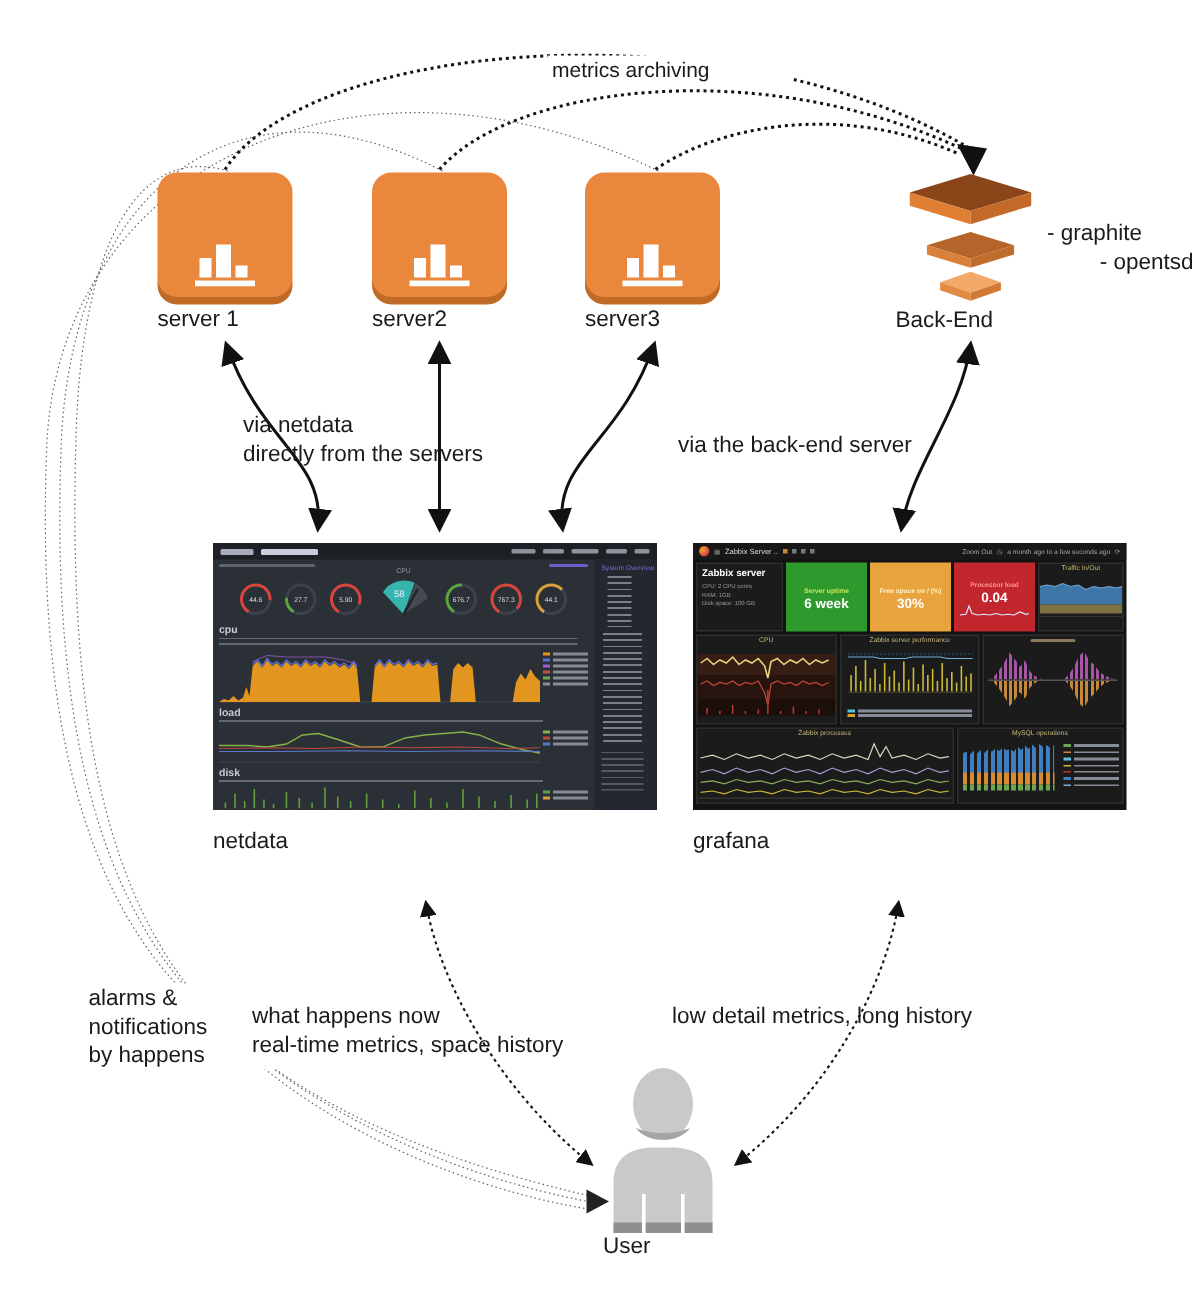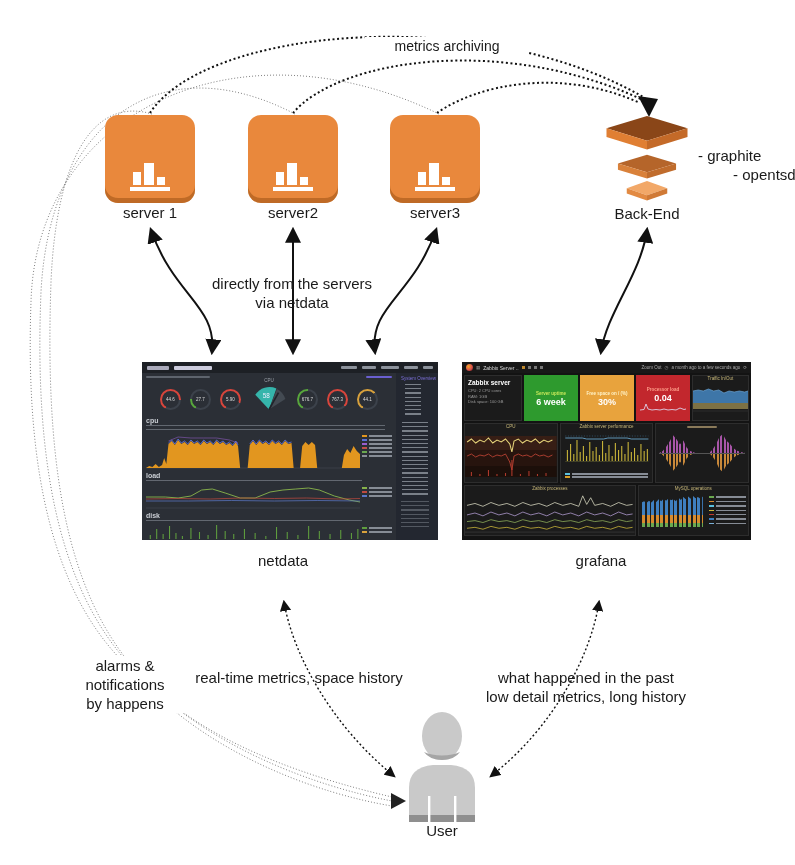--- a/index.html
+++ b/index.html
@@ -6,21 +6,21 @@
   body{width:795px;height:865px;position:relative;background:#fff;
        font-family:"Liberation Sans",sans-serif;color:#111;overflow:hidden}
   .abs{position:absolute}
   
   #overlay{position:absolute;left:0;top:0;z-index:2;pointer-events:none}
   .dotb{fill:none;stroke:#111;stroke-width:2;stroke-dasharray:2 2.6}
   .dott{fill:none;stroke:#606060;stroke-width:.8;stroke-dasharray:1 2}
   .dotm{fill:none;stroke:#111;stroke-width:1.4;stroke-dasharray:2 2.4}
   .sol {fill:none;stroke:#111;stroke-width:2}
   
-  .lbl{position:absolute;font-size:15px;line-height:19px;text-align:center;z-index:3;color:#1a1a1a}
+  .lbl{position:absolute;font-size:15px;line-height:19px;z-index:3;color:#1a1a1a}
   .lbl.bg{background:#fff;padding:0 3px}
   
   .server{position:absolute;width:90px;height:88px;background:#e9883c;border-radius:13px;
           box-shadow:inset 0 -5px 0 rgba(140,70,10,.45);z-index:3;
           display:flex;align-items:flex-end;justify-content:center;padding-bottom:12px;box-sizing:border-box}
   
   .shot{position:absolute;width:296px;height:178px;overflow:hidden;z-index:1;font-family:"Liberation Sans",sans-serif}
   .tb{display:inline-block;height:3px;background:#8d939c;border-radius:1px;vertical-align:middle}
   
   .nd{background:#2b2f36}
@@ -149,24 +149,25 @@
   <polygon points="79,54 46,64 46,71 79,61" fill="#c06c2c"></polygon>
   <polygon points="46,74 69,82 46,90 23,82" fill="#f2a868"></polygon>
   <polygon points="23,82 46,90 46,96 23,88" fill="#e28a42"></polygon>
   <polygon points="69,82 46,90 46,96 69,88" fill="#d07a36"></polygon>
 </svg>
 <div class="lbl" style="left:597px;top:204px;width:100px">Back-End</div>
 <div class="lbl" style="left:698px;top:146px;width:90px;text-align:left">- graphite</div>
 <div class="lbl" style="left:714px;top:165px;width:90px;text-align:right">- opentsdb</div>
 
 <div class="lbl" style="left:162px;top:274px;width:260px">
+  <div>via netdata</div>
   <div>directly from the servers</div>
-  <div>via netdata</div>
 </div>
 <div class="lbl" style="left:452px;top:287px;width:250px">
+  <div>via the back-end server</div>
 </div>
 
 <div class="shot nd" style="left:142px;top:362px">
   <div class="nd-nav">
     <span class="tb" style="width:22px;height:4px;background:#aab"></span>
     <span class="tb" style="width:38px;height:4px;background:#ccd"></span>
     <span class="sp"></span>
     <span class="tb" style="width:16px;height:3.5px"></span>
     <span class="tb" style="width:14px;height:3.5px"></span>
     <span class="tb" style="width:18px;height:3.5px"></span>
@@ -382,24 +383,24 @@
 
 <div class="lbl" style="left:142px;top:551px;width:282px">netdata</div>
 <div class="lbl" style="left:462px;top:551px;width:278px">grafana</div>
 
 <div class="lbl bg" style="left:56px;top:656px;width:132px">
   <div>alarms &amp;</div>
   <div>notifications</div>
   <div>by happens</div>
 </div>
 <div class="lbl" style="left:168px;top:668px;width:262px">
+  <div>what happens now</div>
   <div>real-time metrics, space history</div>
 </div>
 <div class="lbl" style="left:448px;top:668px;width:276px">
-  <div>what happened in the past</div>
   <div>low detail metrics, long history</div>
 </div>
 
 <svg class="abs" style="left:402px;top:710px;z-index:1" width="80" height="112" viewBox="0 0 80 112">
   <ellipse cx="40" cy="26" rx="20" ry="24" fill="#c9c9c9"></ellipse>
   <path d="M22,42 A20,14 0 0 0 58,42 A24,10 0 0 1 22,42 Z" fill="#a5a5a5"></path>
   <path d="M7,112 L7,78 Q7,57 31,55 L49,55 Q73,57 73,78 L73,112 Z" fill="#c9c9c9"></path>
   <rect x="7" y="105" width="66" height="7" fill="#8f8f8f"></rect>
   <rect x="26" y="86" width="2.4" height="26" fill="#fff"></rect>
   <rect x="52" y="86" width="2.4" height="26" fill="#fff"></rect>

